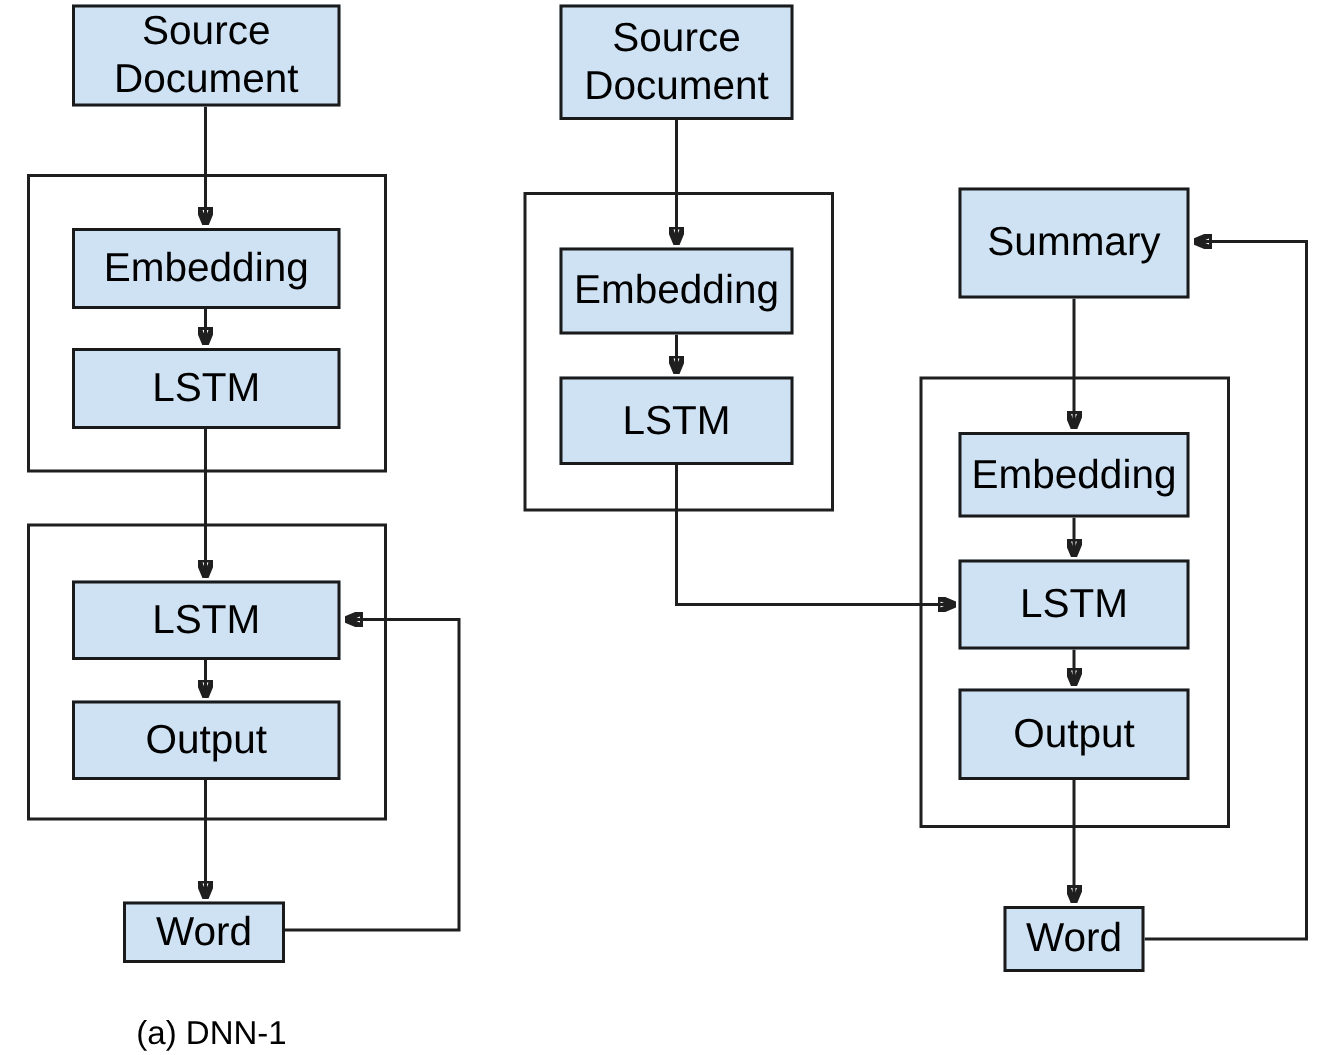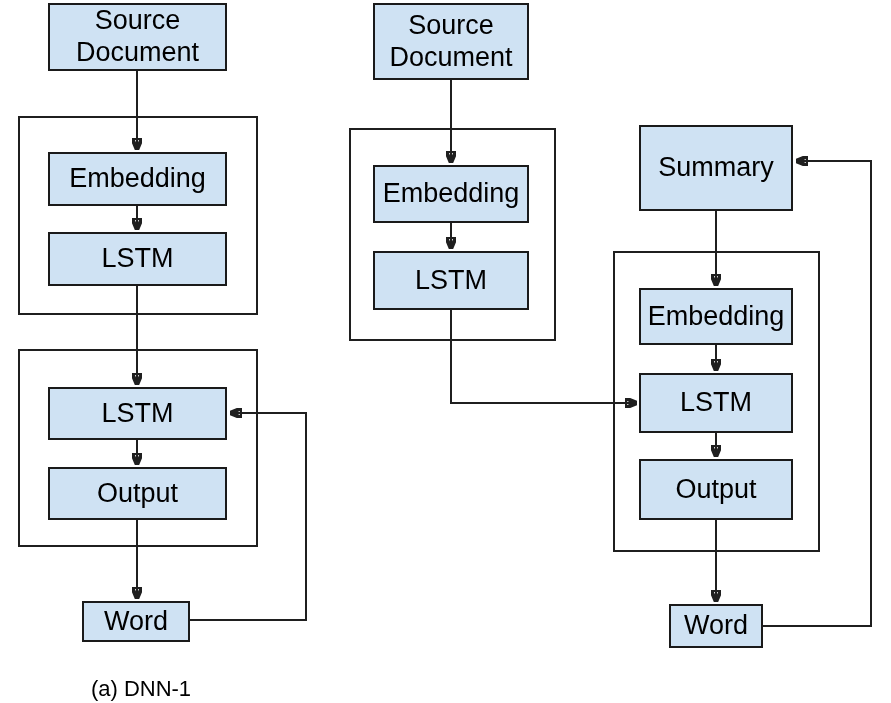--- a/index.html
+++ b/index.html
@@ -97,20 +97,20 @@
   <div class="node" style="left:82px; top:601px; width:108px; height:41px;">Word</div>
 
   <div class="caption" style="left:141px; top:676px;">(a) DNN-1</div>
 
   <div class="group-box" style="left:349px; top:128px; width:207px; height:213px;"></div>
   <div class="group-box" style="left:613px; top:251px; width:207px; height:301px;"></div>
 
   <div class="node" style="left:373px; top:3px; width:156px; height:77px;">Source Document</div>
   <div class="node" style="left:373px; top:165px; width:156px; height:58px;">Embedding</div>
   <div class="node" style="left:373px; top:251px; width:156px; height:59px;">LSTM</div>
-  <div class="node" style="left:639px; top:125px; width:154px; height:86px;">Summary</div>
+  <div class="node" style="left:639px; top:125px; width:154px; height:74px;">Summary</div>
   <div class="node" style="left:639px; top:288px; width:154px; height:57px;">Embedding</div>
   <div class="node" style="left:639px; top:373px; width:154px; height:60px;">LSTM</div>
   <div class="node" style="left:639px; top:459px; width:154px; height:61px;">Output</div>
   <div class="node" style="left:669px; top:604px; width:94px; height:44px;">Word</div>
 
 
 </div>
 
 </body></html>

